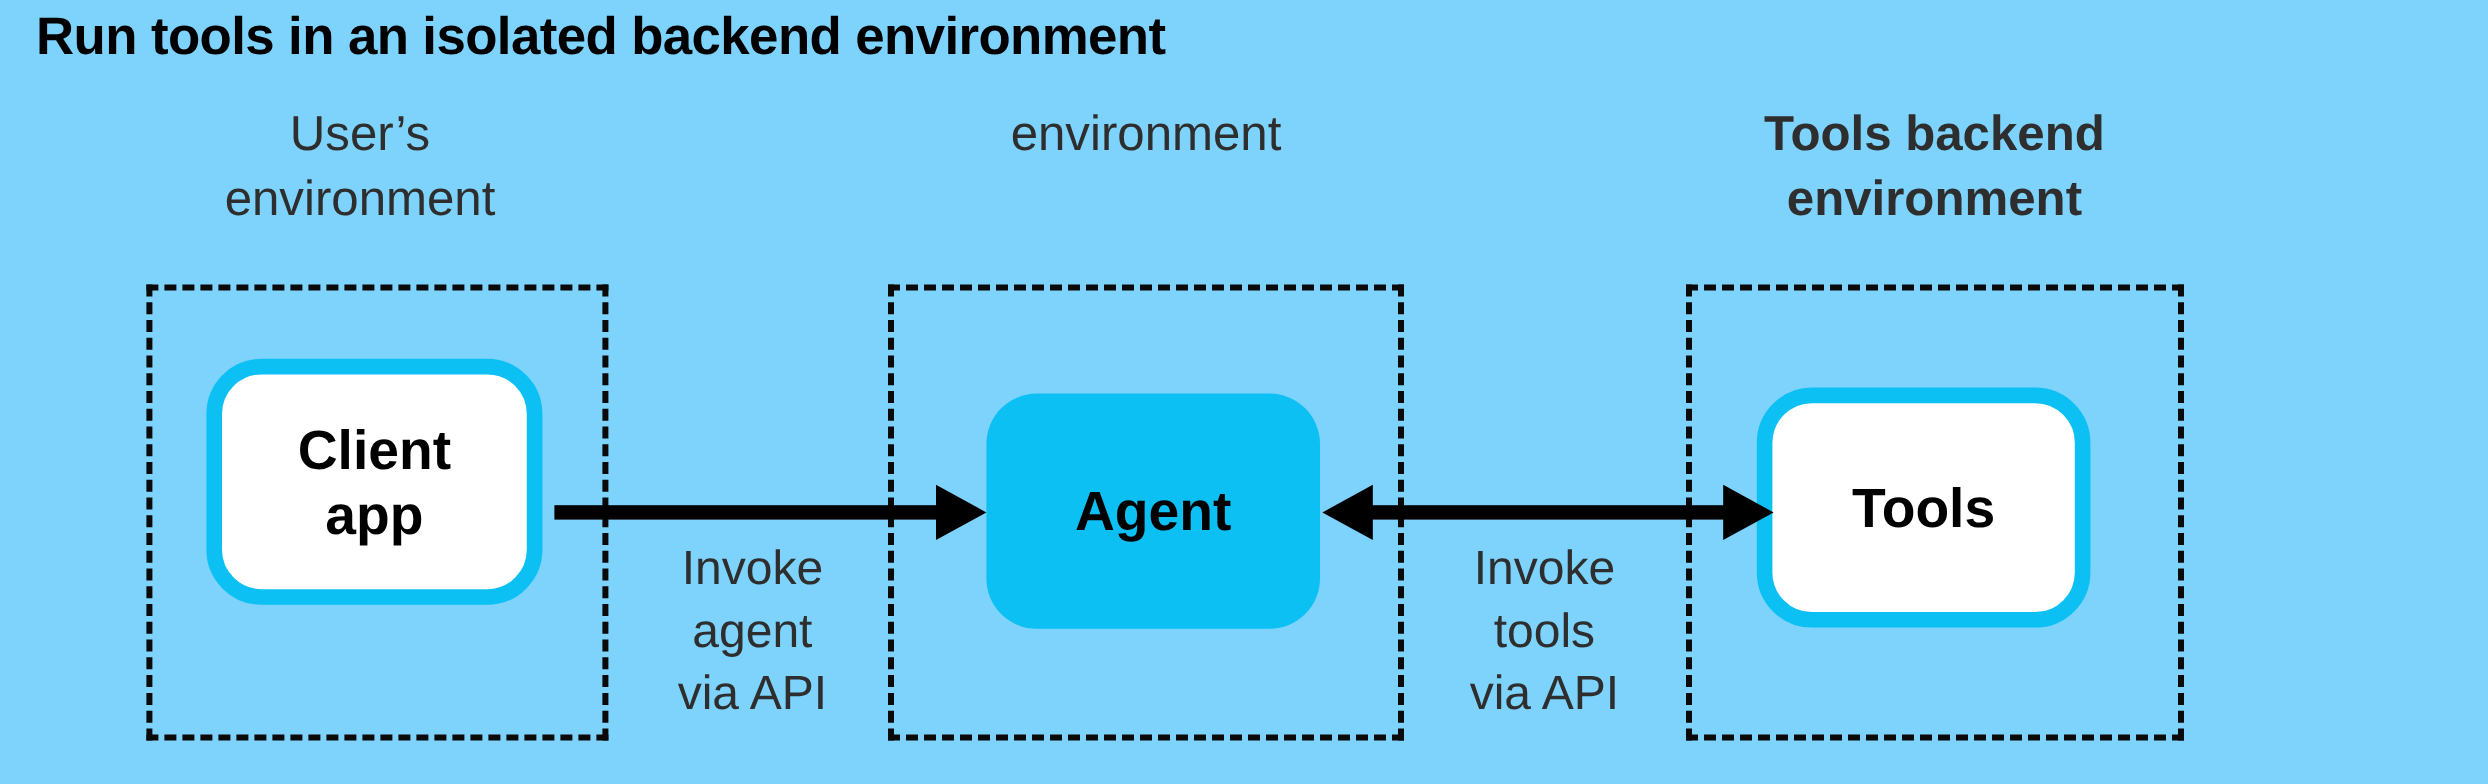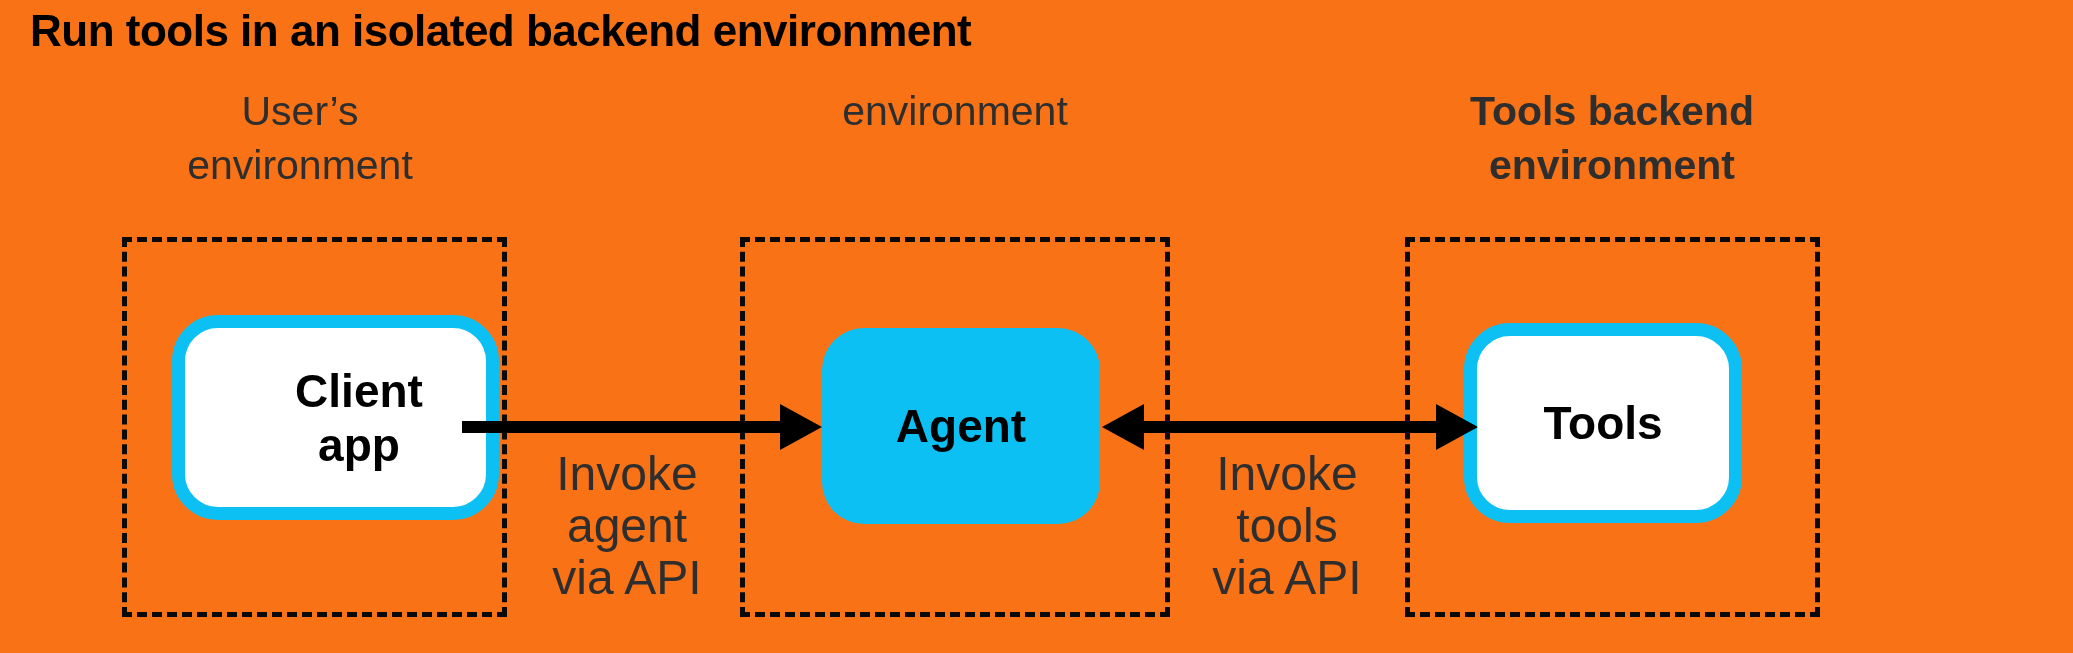--- a/index.html
+++ b/index.html
@@ -4,21 +4,21 @@
 <style>
   :root{
     --cyan:#0cc0f4;
     --ink:#000000;
     --label:#2e2e2e;
   }
   html,body{margin:0;padding:0;background:#ffffff;}
   .canvas{
     position:relative;
     width:2073px;height:653px;
-    background:#f97316;
+    background:#7dd3fc;
     font-family:"Liberation Sans", sans-serif;
     overflow:hidden;
   }
   .title{
     position:absolute;left:30px;top:6px;
     font-size:44px;font-weight:800;color:var(--ink);
     letter-spacing:-0.5px;
   }
   .env-label{
     position:absolute;top:84px;width:400px;
@@ -55,37 +55,37 @@
   .arrow-head{
     position:absolute;top:404px;width:0;height:0;
     border-top:23px solid transparent;
     border-bottom:23px solid transparent;
   }
   .arrow-head.right{border-left:42px solid var(--ink);}
   .arrow-head.left{border-right:42px solid var(--ink);}
   .arrow-label{
     position:absolute;top:448px;width:260px;
     text-align:center;
-    font-size:48px;line-height:52px;font-weight:400;
+    font-size:40px;line-height:52px;font-weight:400;
     color:var(--label);
   }
 </style>
 </head>
 <body>
 
 <div class="canvas">
 
   <div class="title">Run tools in an isolated backend environment</div>
 
   <div class="env-label" style="left:100px;">
     <div>User’s</div>
     <div>environment</div>
   </div>
   <div class="dashed-box" style="left:122px;width:375px;"></div>
-  <div class="node outlined" style="left:172px;top:315px;width:254px;height:179px;padding-left:47px;">
+  <div class="node outlined" style="left:172px;top:299px;width:254px;height:179px;">
     <div>Client</div>
     <div>app</div>
   </div>
 
   <div class="env-label" style="left:755px;">
     <div>environment</div>
   </div>
   <div class="dashed-box" style="left:740px;width:420px;"></div>
   <div class="node filled" style="left:822px;top:328px;width:278px;height:196px;">
     <div>Agent</div>

